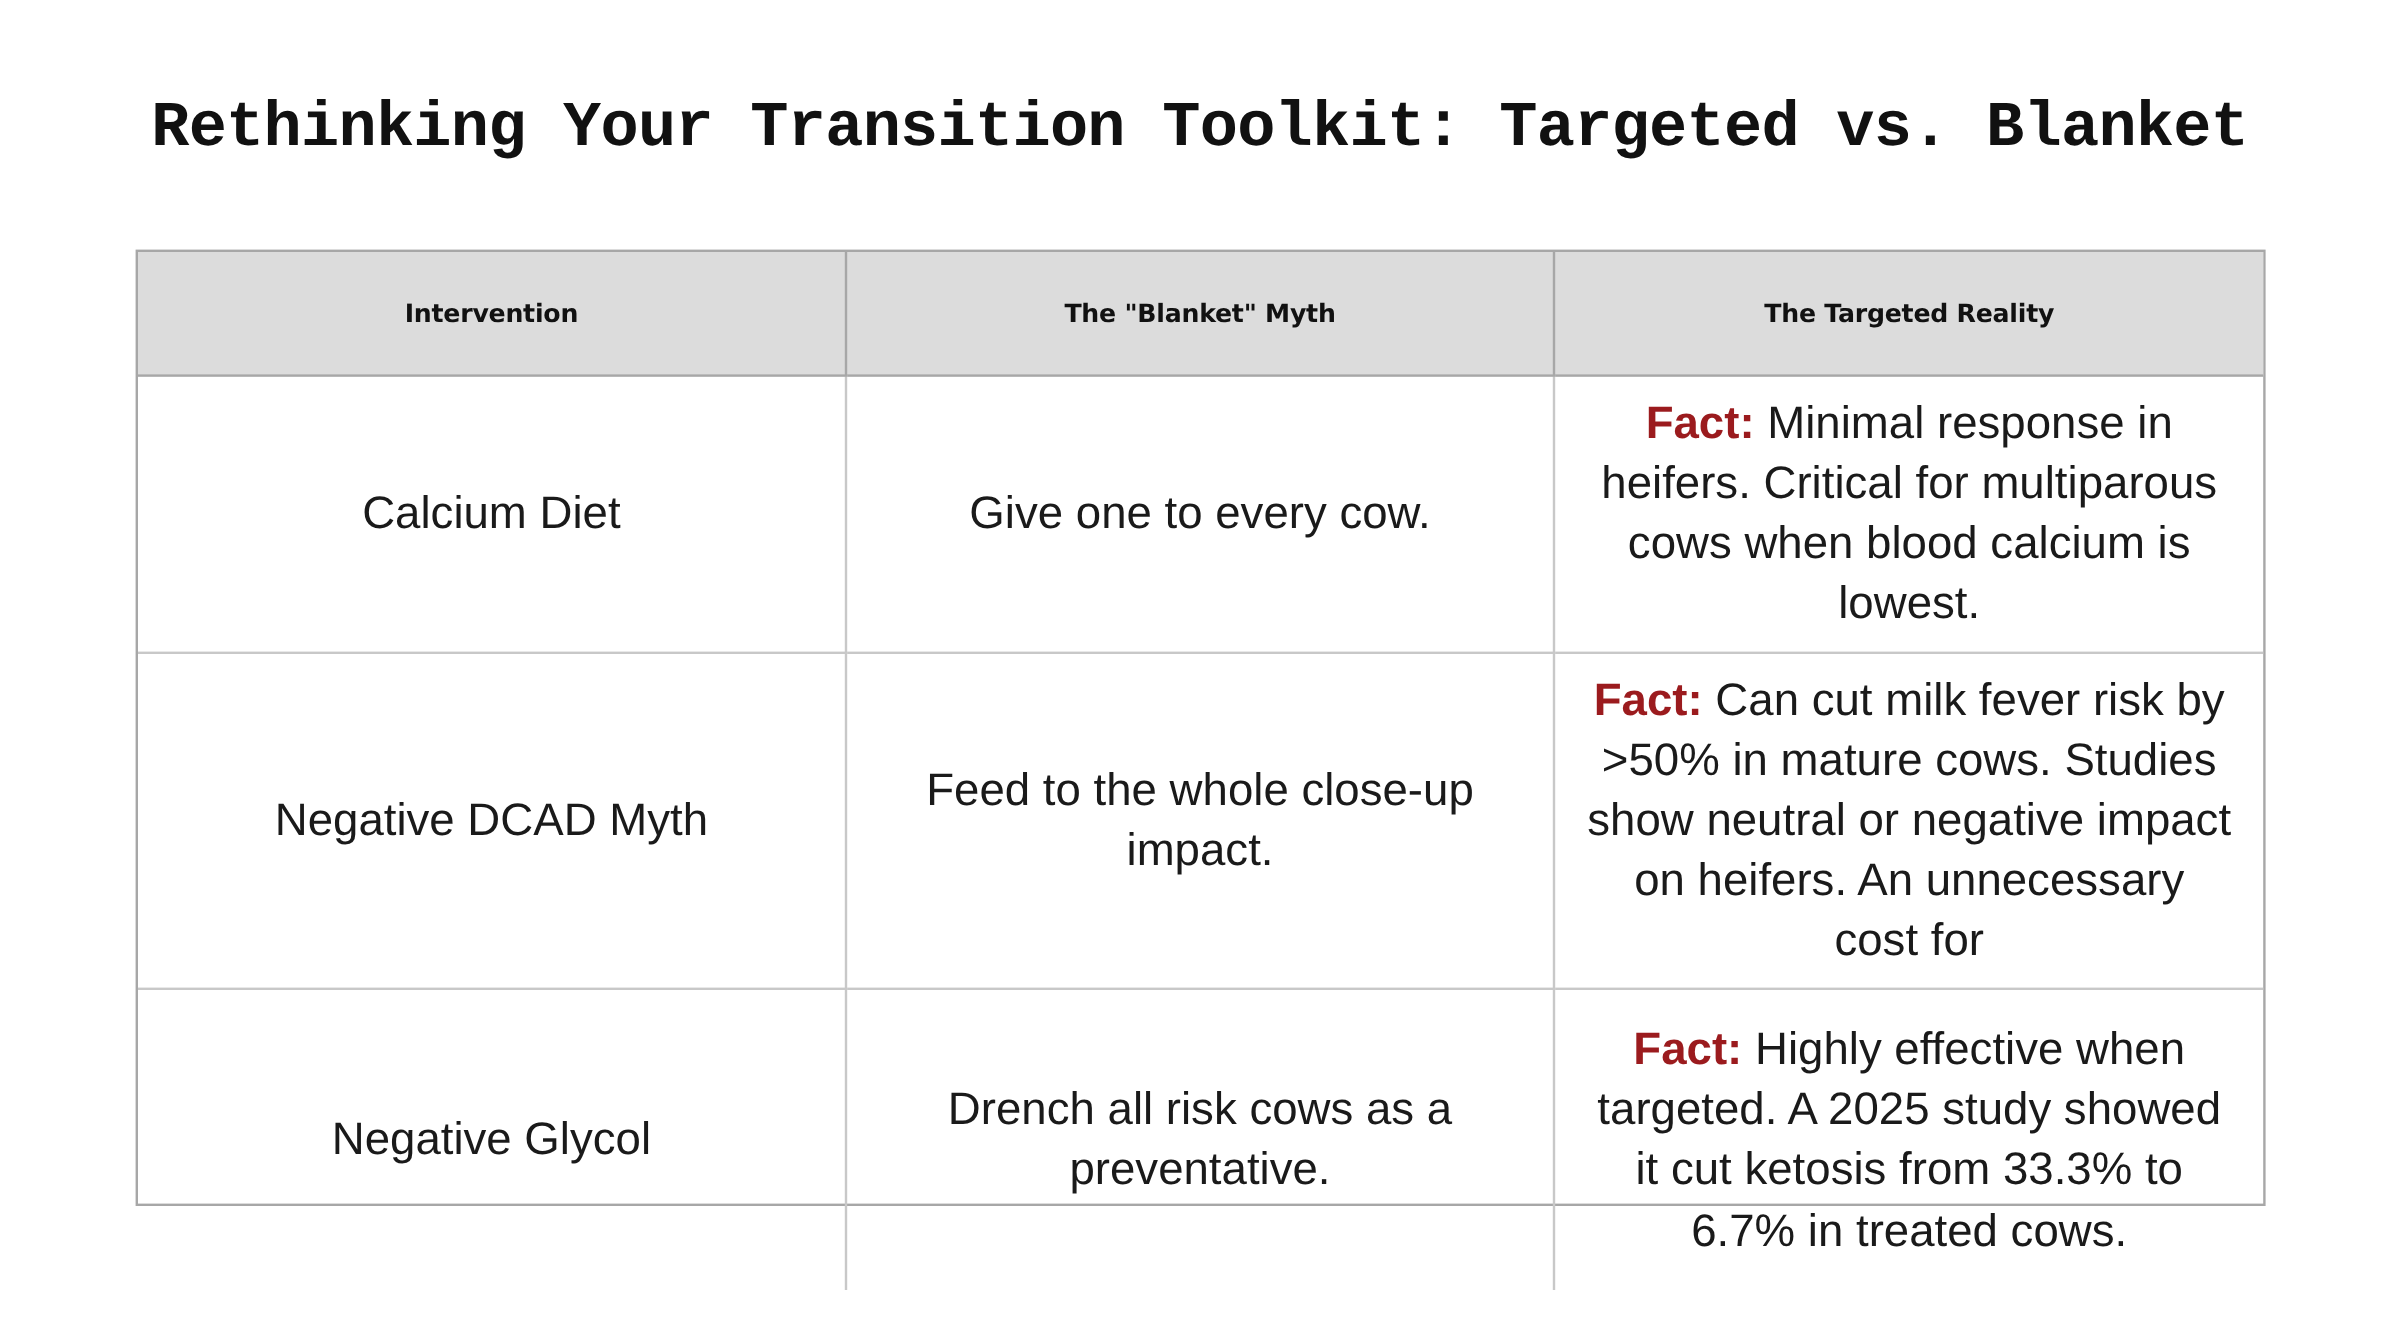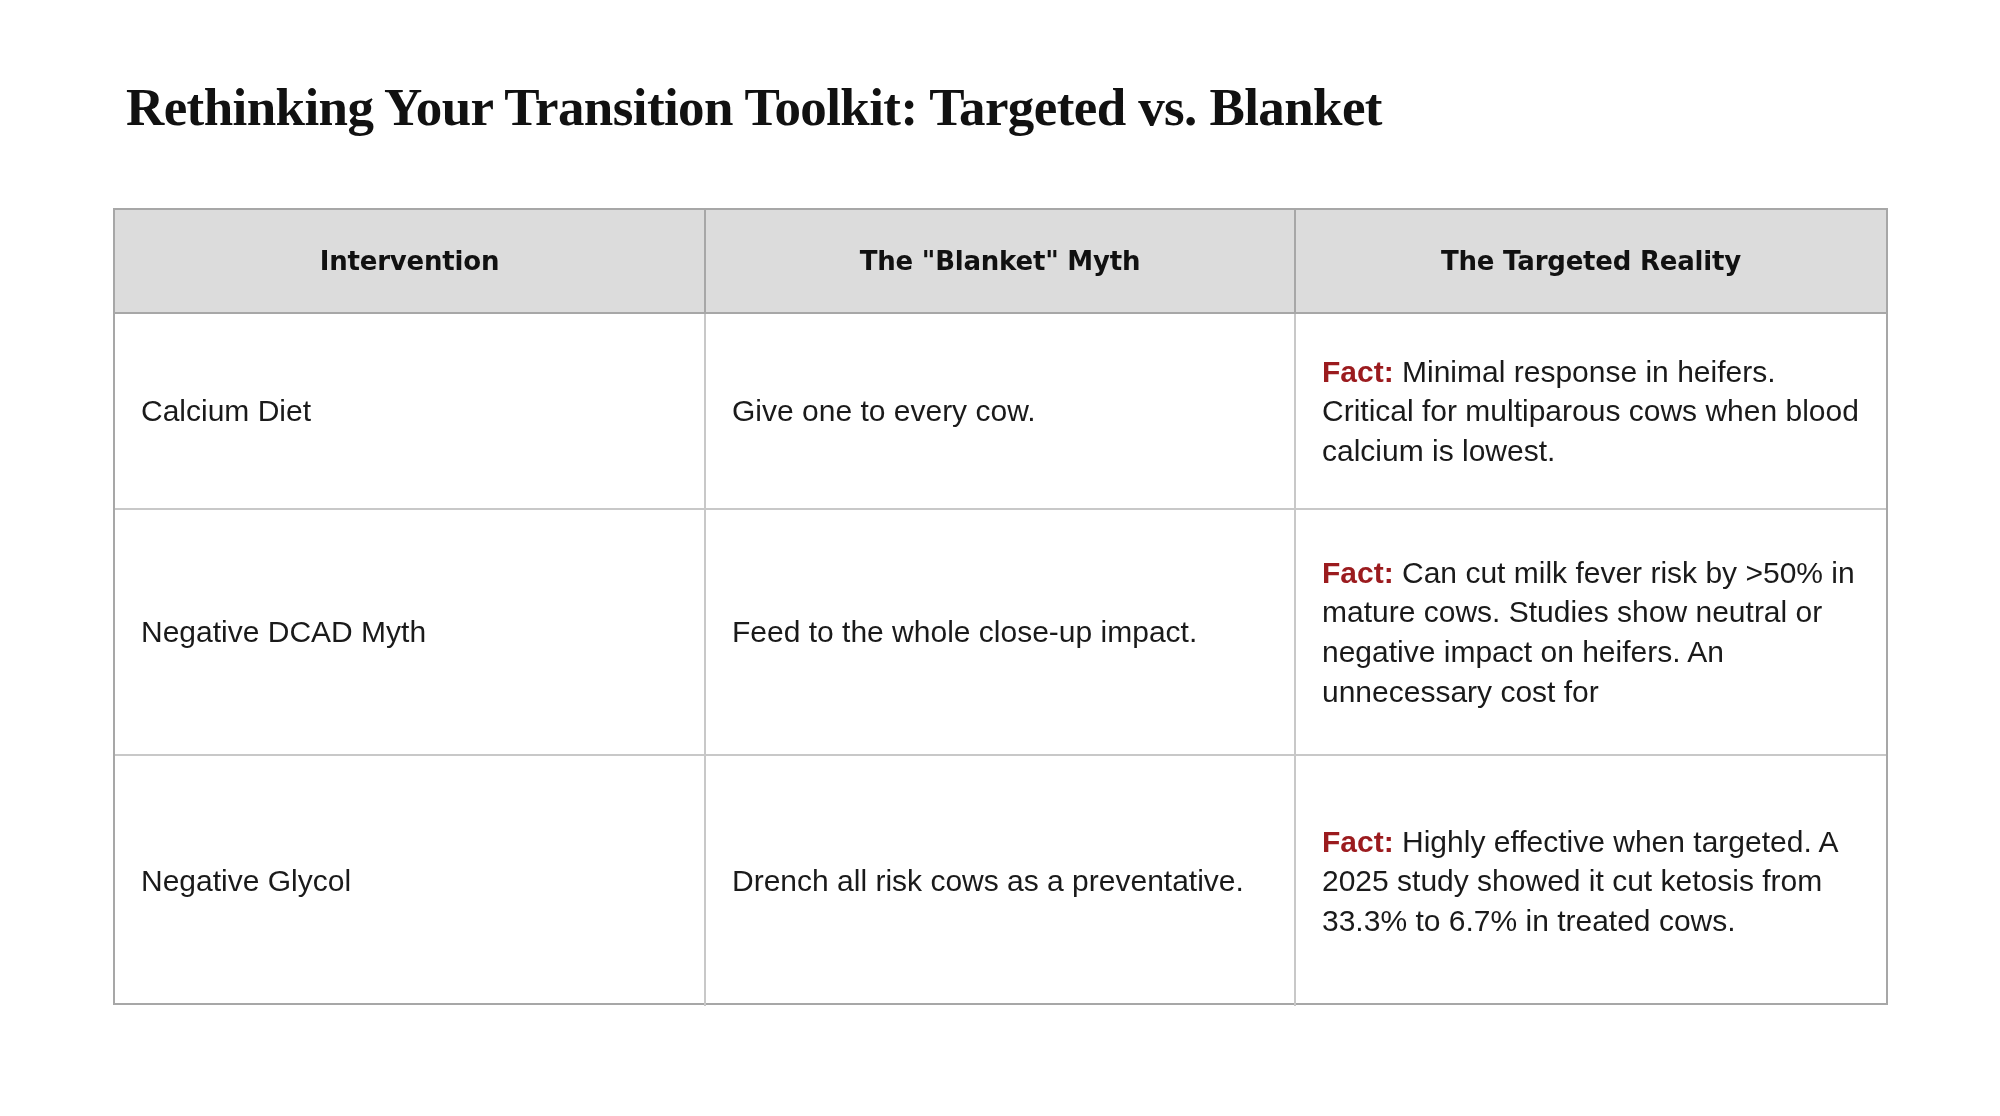--- a/index.html
+++ b/index.html
@@ -21,21 +21,21 @@
     height: 1116px;
     background: #ffffff;
   }
 
   
   .title {
     position: absolute;
     left: 126px;
     top: 78px;
     width: 1800px;
-    font-family: Liberation Serif, serif;
+    font-family: Liberation Mono, monospace;
     font-size: 53px;
     font-weight: bold;
     letter-spacing: -0.6px;
     color: #111111;
     line-height: 1.1;
     white-space: nowrap;
   }
 
   
   .table-wrap {
@@ -63,37 +63,38 @@
   
   .tbl thead th {
     background: #dcdcdc;
     border-right: 2px solid #a7a7a7;
     border-bottom: 2px solid #a7a7a7;
     height: 102px;
     padding: 0 18px;
     text-align: center;
     vertical-align: middle;
     font-family: "DejaVu Sans", "Liberation Sans", sans-serif;
-    font-size: 26px;
+    font-size: 21px;
     font-weight: bold;
     color: #111111;
     letter-spacing: -0.2px;
   }
   .tbl thead th:last-child { border-right: none; }
 
   
   .tbl tbody td {
     border-right: 2px solid #c8c8c8;
     border-bottom: 2px solid #c8c8c8;
     padding: 14px 26px;
     vertical-align: middle;
-    font-size: 30px;
+    font-size: 38px;
     color: #1a1a1a;
     line-height: 1.32;
     overflow: hidden;
+    text-align: center;
   }
   .tbl tbody td:last-child { border-right: none; }
   .tbl tbody tr:last-child td { border-bottom: none; }
 
   .tbl tbody tr.r1 { height: 196px; }
   .tbl tbody tr.r2 { height: 246px; }
   .tbl tbody tr.r3 { height: 251px; }
 
   .cell-reality {
     vertical-align: middle;

